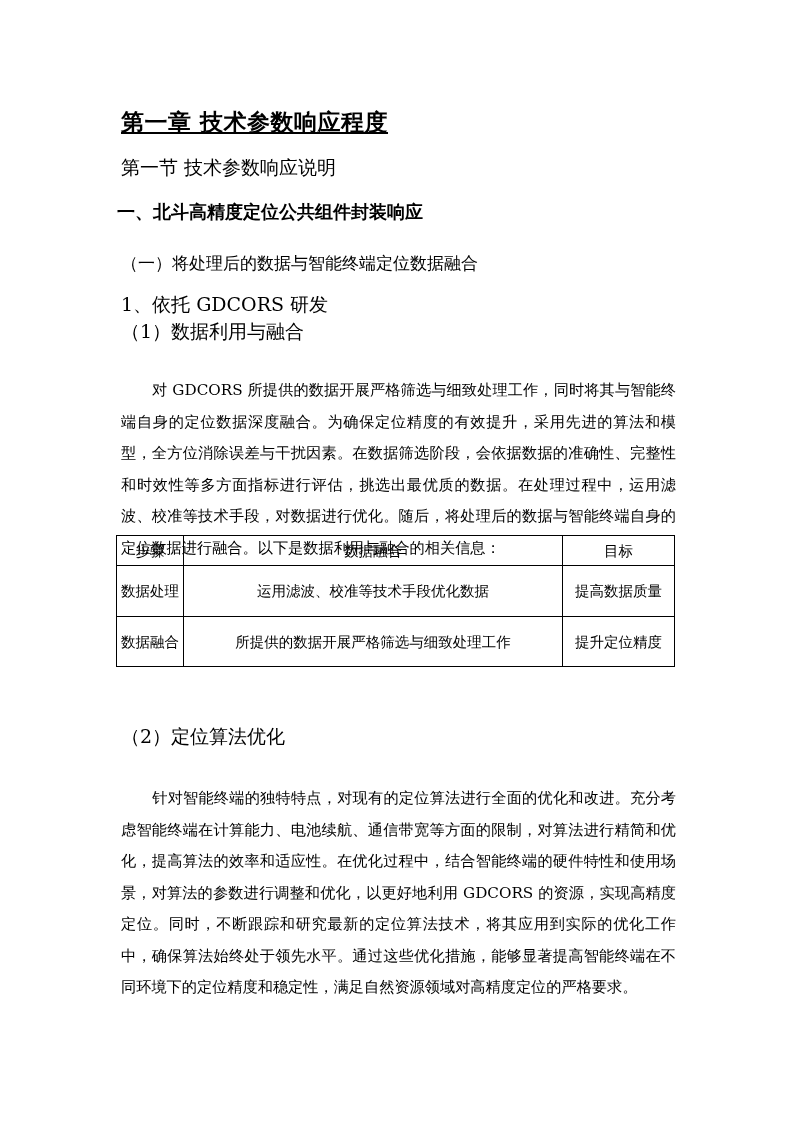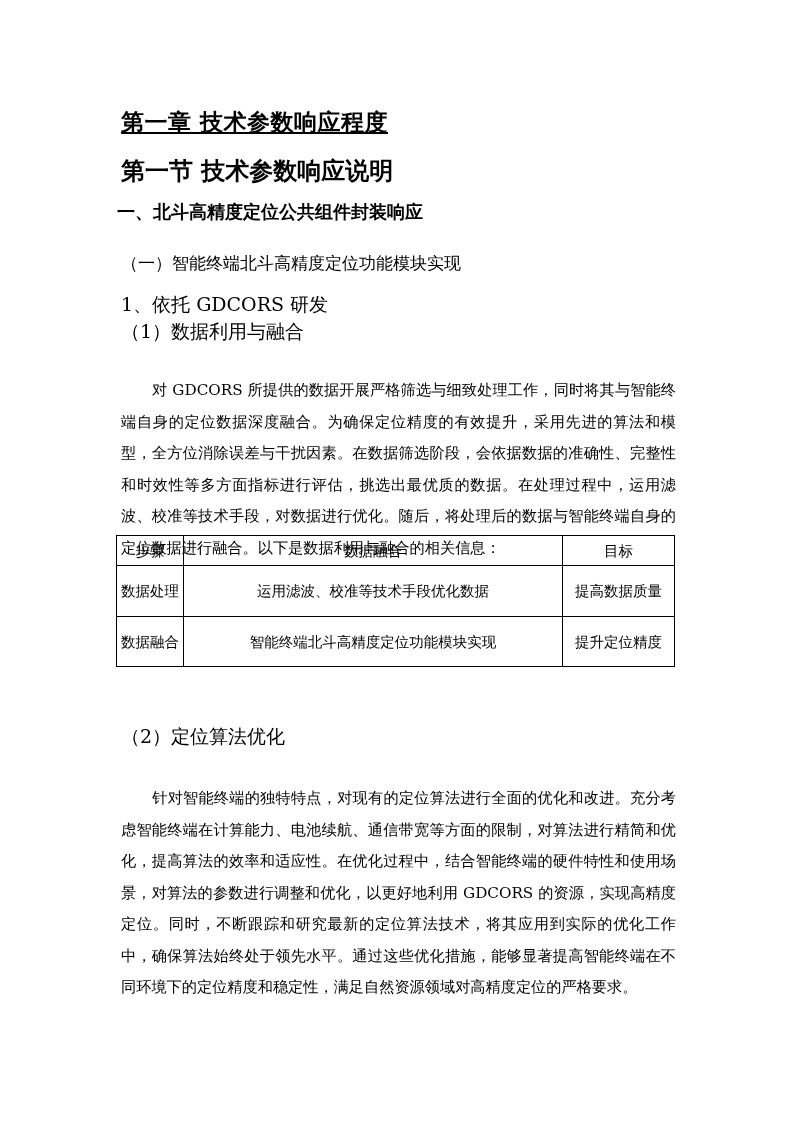--- a/index.html
+++ b/index.html
@@ -1,61 +1,61 @@
 <!DOCTYPE html>
 <html><head>
 <meta charset="utf-8">
 <style>
   html, body { margin:0; padding:0; background:#ffffff; }
   body { width:793px; height:1122px; position:relative; overflow:hidden; color:#000; font-family:"DejaVu Serif", serif; }
   .abs { position:absolute; }
   .h1 { left:121px; top:107px; font-size:23px; font-weight:bold; font-family:"DejaVu Sans", sans-serif; letter-spacing:0.5px; white-space:nowrap;text-decoration:underline; }
-  .h2 { left:121px; top:155px; font-size:24px; font-weight:bold; font-family:"DejaVu Sans", sans-serif; white-space:nowrap;text-align:right; }
+  .h2 { left:121px; top:155px; font-size:19px; font-weight:normal; font-family:"DejaVu Sans", sans-serif; white-space:nowrap;text-align:right; }
   .h3 { left:117px; top:200px; font-size:18px; font-weight:bold; font-family:"DejaVu Sans", sans-serif; white-space:nowrap; }
   .h4 { left:121px; top:252px; font-size:17px; white-space:nowrap; }
   .small { font-size:19px; white-space:nowrap; }
   .para { left:121px; width:555px; font-size:15.2px; line-height:31.5px; text-align:justify;margin-top:32px; }
   .para .indent { display:inline-block; width:31px; }
   table.t { position:absolute; left:116px; top:535px; width:559px; border-collapse:collapse; font-size:14.5px; }
   table.t td, table.t th { border:1px solid #000; text-align:center; vertical-align:middle; padding:0 4px; line-height:20px; font-weight:normal; }
   table.t tr.hd { height:30px; }
   table.t tr.r1 { height:48px; }
   table.t tr.r2 { height:51px; }
   table.t tr.r3 { height:50px;margin-top:28px; }
   .c1 { width:58px; }
   .c3 { width:103px; }
 </style>
 </head>
 <body>
 
 <div class="abs h1">第一章  技术参数响应程度</div>
 <div class="abs h2">第一节  技术参数响应说明</div>
 <div class="abs h3">一、北斗高精度定位公共组件封装响应</div>
-<div class="abs h4">（一）智能终端北斗高精度定位功能模块实现</div>
+<div class="abs h4">（一）将处理后的数据与智能终端定位数据融合</div>
 
 <div class="abs small" style="left:121px; top:292px;">1、依托 GDCORS 研发</div>
 <div class="abs small" style="left:121px; top:319px;">（1）数据利用与融合</div>
 
 <div class="abs para" style="top:343px;"><span class="indent"></span><span>对 GDCORS 所提供的数据开展严格筛选与细致处理工作，同时将其与智能终端自身的定位数据深度融合。为确保定位精度的有效提升，采用先进的算法和模型，全方位消除误差与干扰因素。在数据筛选阶段，会依据数据的准确性、完整性和时效性等多方面指标进行评估，挑选出最优质的数据。在处理过程中，运用滤波、校准等技术手段，对数据进行优化。随后，将处理后的数据与智能终端自身的定位数据进行融合。以下是数据利用与融合的相关信息：</span></div>
 
 <table class="t">
   <tbody>
       <tr class="hd">
     <th class="c1">步骤</th>
     <th>数据融合</th>
     <th class="c3">目标</th>
   </tr>
   <tr class="r2">
     <td class="c1">数据处理</td>
     <td>运用滤波、校准等技术手段优化数据</td>
     <td class="c3">提高数据质量</td>
   </tr>
   <tr class="r3">
     <td class="c1">数据融合</td>
-    <td>智能终端北斗高精度定位功能模块实现</td>
+    <td>所提供的数据开展严格筛选与细致处理工作</td>
     <td class="c3">提升定位精度</td>
   </tr>
 </tbody>
   </table>
 
 <div class="abs small" style="left:121px; top:724px;">（2）定位算法优化</div>
 
 <div class="abs para" style="top:751px;"><span class="indent"></span><span>针对智能终端的独特特点，对现有的定位算法进行全面的优化和改进。充分考虑智能终端在计算能力、电池续航、通信带宽等方面的限制，对算法进行精简和优化，提高算法的效率和适应性。在优化过程中，结合智能终端的硬件特性和使用场景，对算法的参数进行调整和优化，以更好地利用 GDCORS 的资源，实现高精度定位。同时，不断跟踪和研究最新的定位算法技术，将其应用到实际的优化工作中，确保算法始终处于领先水平。通过这些优化措施，能够显著提高智能终端在不同环境下的定位精度和稳定性，满足自然资源领域对高精度定位的严格要求。</span></div>
 
 </body></html>

